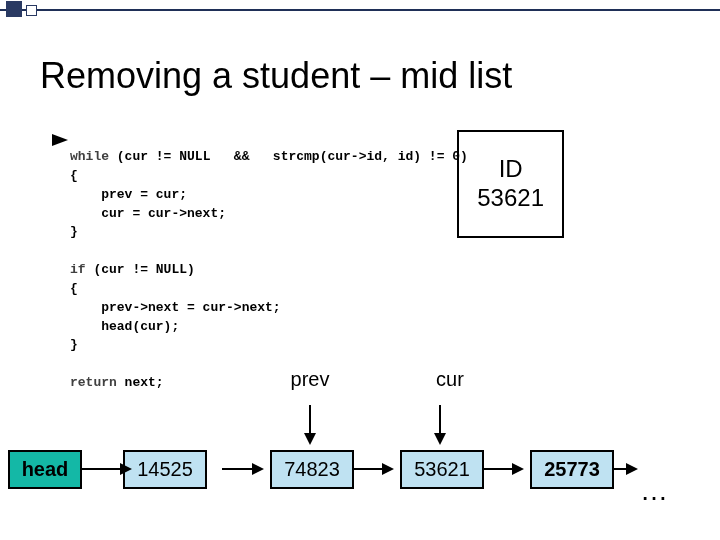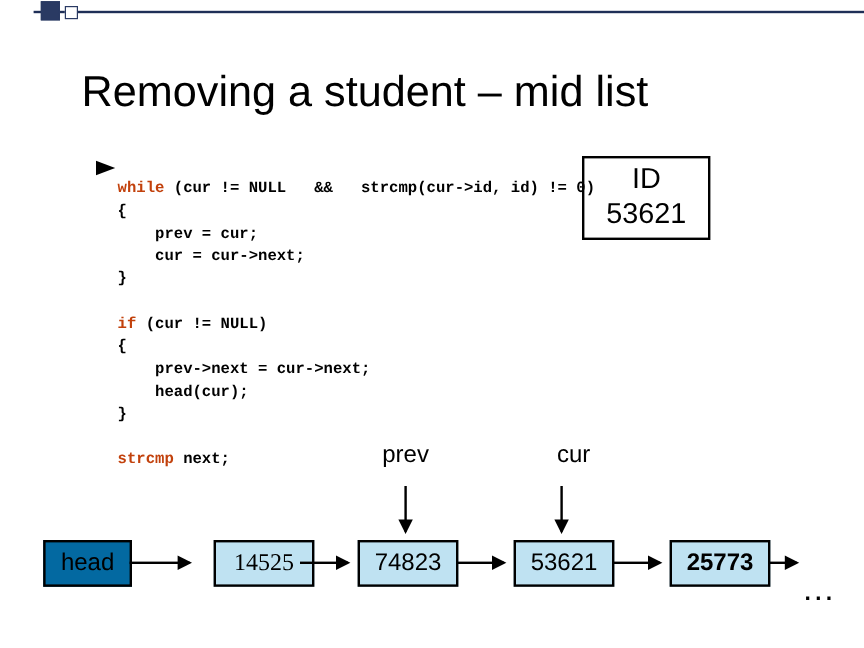--- a/index.html
+++ b/index.html
@@ -10,21 +10,20 @@
     background: #fff;
     font-family: Arial, Helvetica, sans-serif;
     color: #000;
     overflow: hidden;
   }
   .slide {
     position: relative;
     width: 604px;
     height: 540px;
     box-sizing: border-box;
-    margin-left: 28px;
   }
   .top-deco {
     position: absolute;
     top: 0;
     left: 0;
     width: 720px;
     height: 18px;
     display: flex;
     align-items: center;
   }
@@ -55,37 +54,37 @@
   .code {
     position: absolute;
     top: 135px;
     left: 70px;
     font-family: "Courier New", Courier, monospace;
     font-size: 13px;
     line-height: 1.45;
     font-weight: bold;
     color: #000;
   }
-  .code .kw { color: #c2410c; }
+  .code .kw { color: #404040; }
   .code .num { color: #000; }
   .arrow-head-left {
     position: absolute;
     left: 52px;
     top: 134px;
     width: 0; height: 0;
     border-top: 6px solid transparent;
     border-bottom: 6px solid transparent;
     border-left: 16px solid #000;
   }
   .id-box {
     position: absolute;
     top: 130px;
     right: 40px;
     border: 2px solid #000;
-    padding: 4px 18px;
+    padding: 23px 18px;
     font-size: 24px;
     text-align: center;
     line-height: 1.2;
   }
   .label-prev, .label-cur {
     position: absolute;
     top: 368px;
     font-size: 20px;
     text-align: center;
   }
@@ -101,27 +100,28 @@
     position: absolute;
     border: 2px solid #000;
     text-align: center;
     font-size: 20px;
     padding: 6px 0;
   }
   .head-box {
     left: 8px;
     top: 0;
     width: 70px;
-    background: #0369a1;
+    background: #14b8a6;
+    font-weight: bold;
   }
   .node {
     width: 80px;
     background: #bfe2f2;
   }
-  .node.n1 { left: 150px; font-family: Liberation Serif, serif; }
+  .node.n1 { left: 123px; }
   .node.n2 { left: 270px; }
   .node.n3 { left: 400px; }
   .node.n4 { left: 530px; font-weight: bold; }
   .ellipsis {
     position: absolute;
     left: 640px;
     top: 475px;
     font-size: 28px;
     letter-spacing: 4px;
   }
@@ -183,21 +183,21 @@
 <span>    prev = cur;</span>
 <span>    cur = cur-&gt;next;</span>
 <span>}</span>
 <span></span>
 <span class="kw">if</span><span> (cur != NULL)</span>
 <span>{</span>
 <span>    prev-&gt;next = cur-&gt;next;</span>
 <span>    head(cur);</span>
 <span>}</span>
 <span></span>
-<span class="kw">strcmp</span><span> next;</span></pre>
+<span class="kw">return</span><span> next;</span></pre>
 
   <div class="id-box">
     <div>ID</div>
     <div>53621</div>
   </div>
 
   <div class="label-prev">prev</div>
   <div class="label-cur">cur</div>
   <div class="varrow vprev"></div>
   <div class="varrow vcur"></div>

